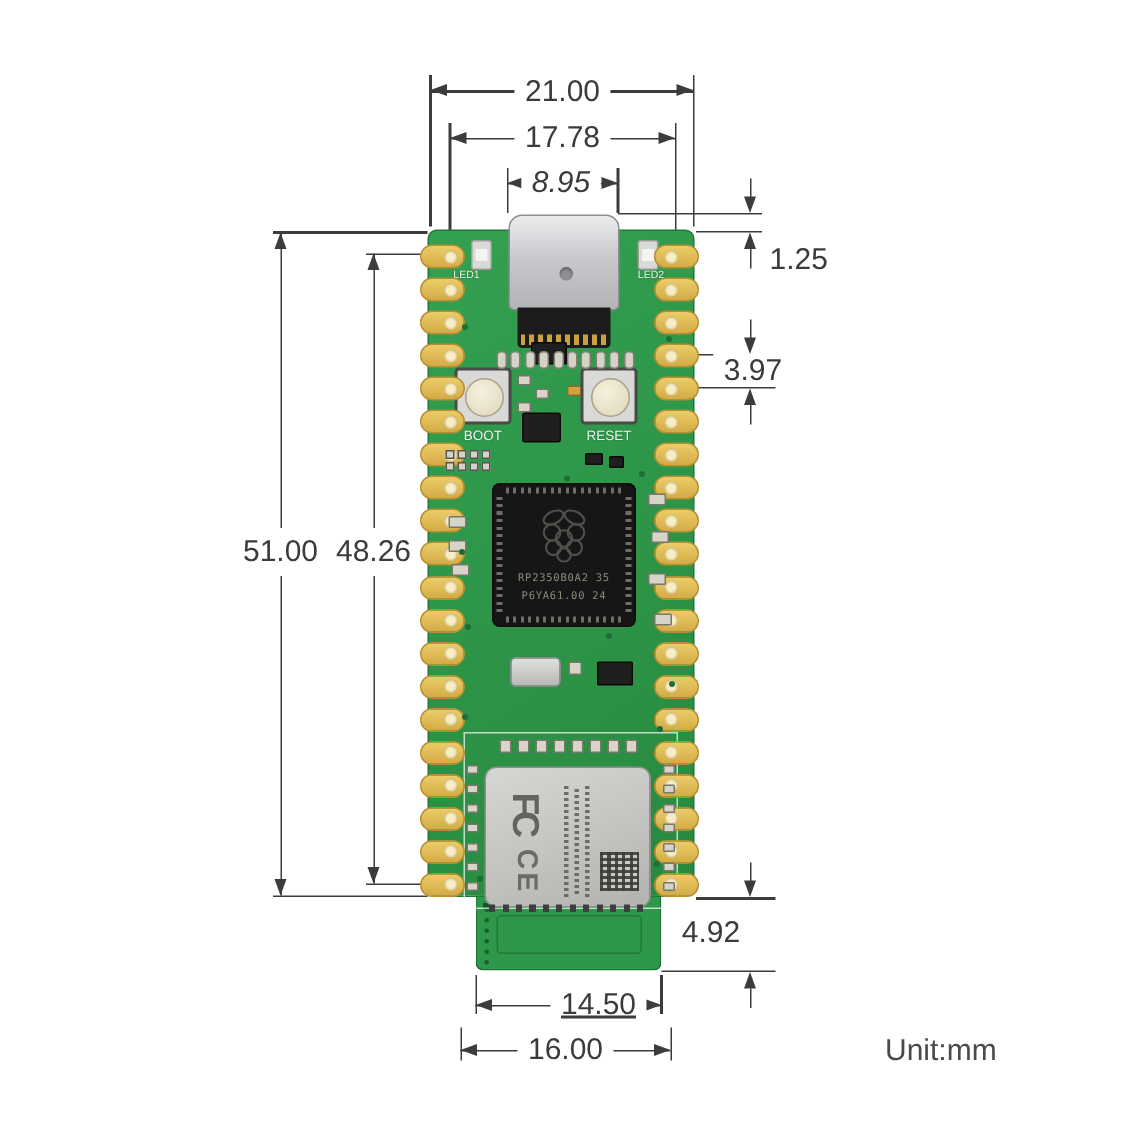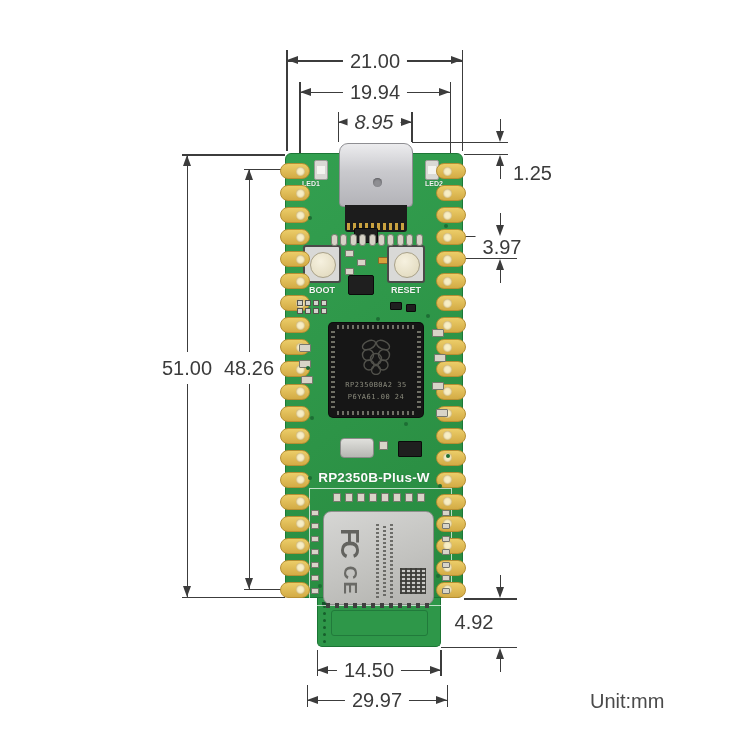--- a/index.html
+++ b/index.html
@@ -37,21 +37,21 @@
              border:1px solid #8e8e92;border-radius:9px 9px 4px 4px;box-sizing:border-box;}
   .usb-hole{position:absolute;left:33px;top:34px;width:9px;height:9px;border-radius:50%;
             background:#8f8f93;box-shadow:inset 0 1px 2px #5c5c60;}
   .usb-black{position:absolute;left:59px;top:51px;width:62px;height:27px;background:#1c1c1c;
              border-radius:0 0 3px 3px;}
   .usb-pins{position:absolute;left:2px;bottom:2px;width:58px;height:7px;
             background:repeating-linear-gradient(90deg,#c9a23f 0 3px,#1c1c1c 3px 6px);}
   .ledc{position:absolute;width:14px;height:20px;background:#d9d9d5;border:1px solid #9b9b97;
         border-radius:2px;box-sizing:border-box;}
   .ledc::after{content:"";position:absolute;left:2px;top:5px;width:8px;height:8px;background:#f4f4f0;}
-  .slabel{position:absolute;color:#f2f7f2;font-weight:bold;text-align:center;
+  .slabel{position:absolute;color:#f2f7f2;font-weight:normal;text-align:center;
           text-shadow:0 0 1px rgba(0,0,0,.4);}
   .btn-base{position:absolute;width:38px;height:38px;background:#d9d9d7;border:2px solid #4a4a48;
             border-radius:3px;box-sizing:border-box;}
   .btn-cap{position:absolute;left:5px;top:5px;width:24px;height:24px;border-radius:50%;
            background:radial-gradient(circle at 40% 35%,#f6f1df,#ded6b9);border:1px solid #a9a188;}
   .chip{position:absolute;left:43px;top:169px;width:94px;height:94px;background:#161616;
         border-radius:4px;box-shadow:0 0 0 1px #0c0c0c;}
   .pins-h{position:absolute;left:8px;width:78px;height:4px;
           background:repeating-linear-gradient(90deg,#6f6f65 0 2px,transparent 2px 5px);}
   .pins-v{position:absolute;top:8px;width:4px;height:78px;
@@ -151,21 +151,20 @@
         </g>
       </svg>
       <div class="chip-txt" style="top:58px;">RP2350B0A2 35</div>
       <div class="chip-txt" style="top:70px;">P6YA61.00 24</div>
     </div>
 
     <div class="osc"></div>
     <div class="smd" style="left:93px;top:287px;width:9px;height:9px;"></div>
     <div class="smdd" style="left:112px;top:287px;width:24px;height:16px;"></div>
 
-    <div class="silk-title">RP2350B-Plus-W</div>
 
     <div class="mod-outline"></div>
     <div class="shield">
       <div class="fcc">FC</div>
       <div class="ce">CE</div>
       <div class="qr"></div>
       <div class="microtxt" style="left:52px;top:12px;height:75px;"></div>
       <div class="microtxt" style="left:59px;top:14px;height:72px;"></div>
       <div class="microtxt" style="left:66px;top:12px;height:75px;"></div>
     </div>
@@ -359,21 +358,21 @@
     <div class="ar ar-r" style="left:451px;top:56.2px;"></div>
     <span class="dlabel" style="left:375px;top:61px;">21.00</span>
   </div>
 
   <div>
     <div class="vline" style="left:299px;top:82px;height:84px;"></div>
     <div class="vline" style="left:449.5px;top:82px;height:84px;"></div>
     <div class="hline" style="left:300px;top:91.5px;width:150px;"></div>
     <div class="ar ar-l" style="left:300px;top:87.7px;"></div>
     <div class="ar ar-r" style="left:439px;top:87.7px;"></div>
-    <span class="dlabel" style="left:375px;top:92px;">19.94</span>
+    <span class="dlabel" style="left:375px;top:92px;">17.78</span>
   </div>
 
   <div>
     <div class="vline" style="left:337.5px;top:112px;height:30px;"></div>
     <div class="vline" style="left:411px;top:112px;height:30px;"></div>
     <div class="hline" style="left:338px;top:121.5px;width:74px;"></div>
     <div class="ar ar-l" style="left:338px;top:117.7px;"></div>
     <div class="ar ar-r" style="left:401px;top:117.7px;"></div>
     <span class="dlabel" style="left:374px;top:122px;font-style:italic;">8.95</span>
   </div>
@@ -425,27 +424,27 @@
     <div class="vline" style="left:499.5px;top:659px;height:13px;"></div>
     <span class="dlabel" style="left:474px;top:622px;">4.92</span>
   </div>
 
   <div>
     <div class="vline" style="left:316.5px;top:650px;height:26px;"></div>
     <div class="vline" style="left:440px;top:650px;height:26px;"></div>
     <div class="hline" style="left:317px;top:669.5px;width:124px;"></div>
     <div class="ar ar-l" style="left:317px;top:665.7px;"></div>
     <div class="ar ar-r" style="left:430px;top:665.7px;"></div>
-    <span class="dlabel" style="left:369px;top:670px;">14.50</span>
+    <span class="dlabel" style="left:399px;top:670px;text-decoration:underline;">14.50</span>
   </div>
 
   <div>
     <div class="vline" style="left:306.5px;top:685px;height:22px;"></div>
     <div class="vline" style="left:446.5px;top:685px;height:22px;"></div>
     <div class="hline" style="left:307px;top:699.5px;width:140px;"></div>
     <div class="ar ar-l" style="left:307px;top:695.7px;"></div>
     <div class="ar ar-r" style="left:436px;top:695.7px;"></div>
-    <span class="dlabel" style="left:377px;top:700px;">29.97</span>
+    <span class="dlabel" style="left:377px;top:700px;">16.00</span>
   </div>
 
   <span class="unit" style="left:590px;top:701px;">Unit:mm</span>
 
 </div>
 
 </body></html>

